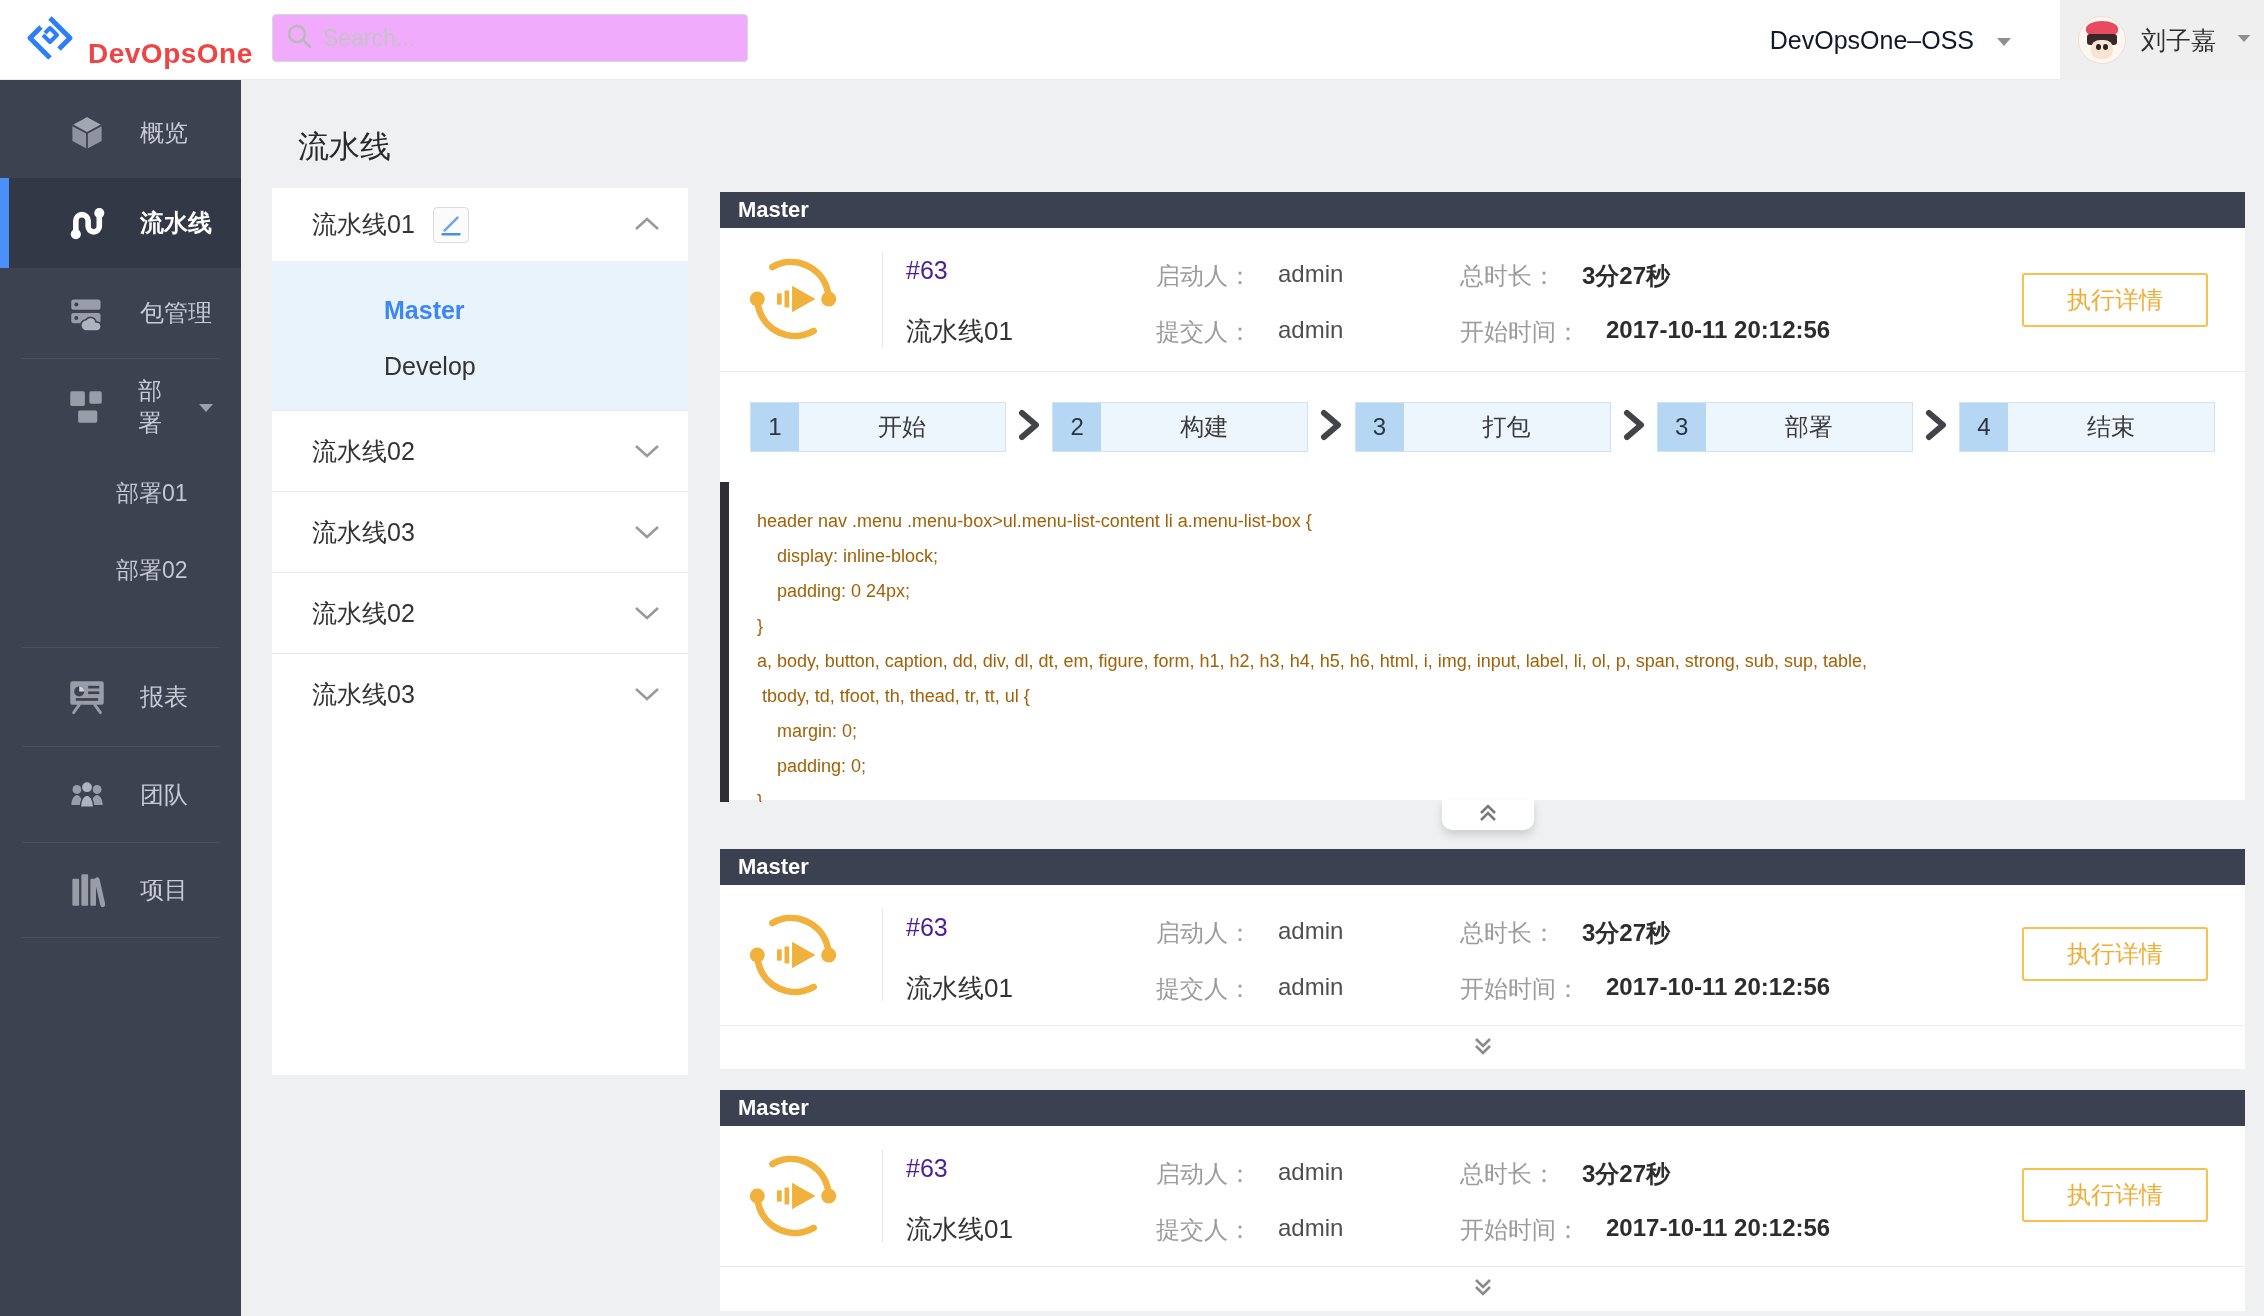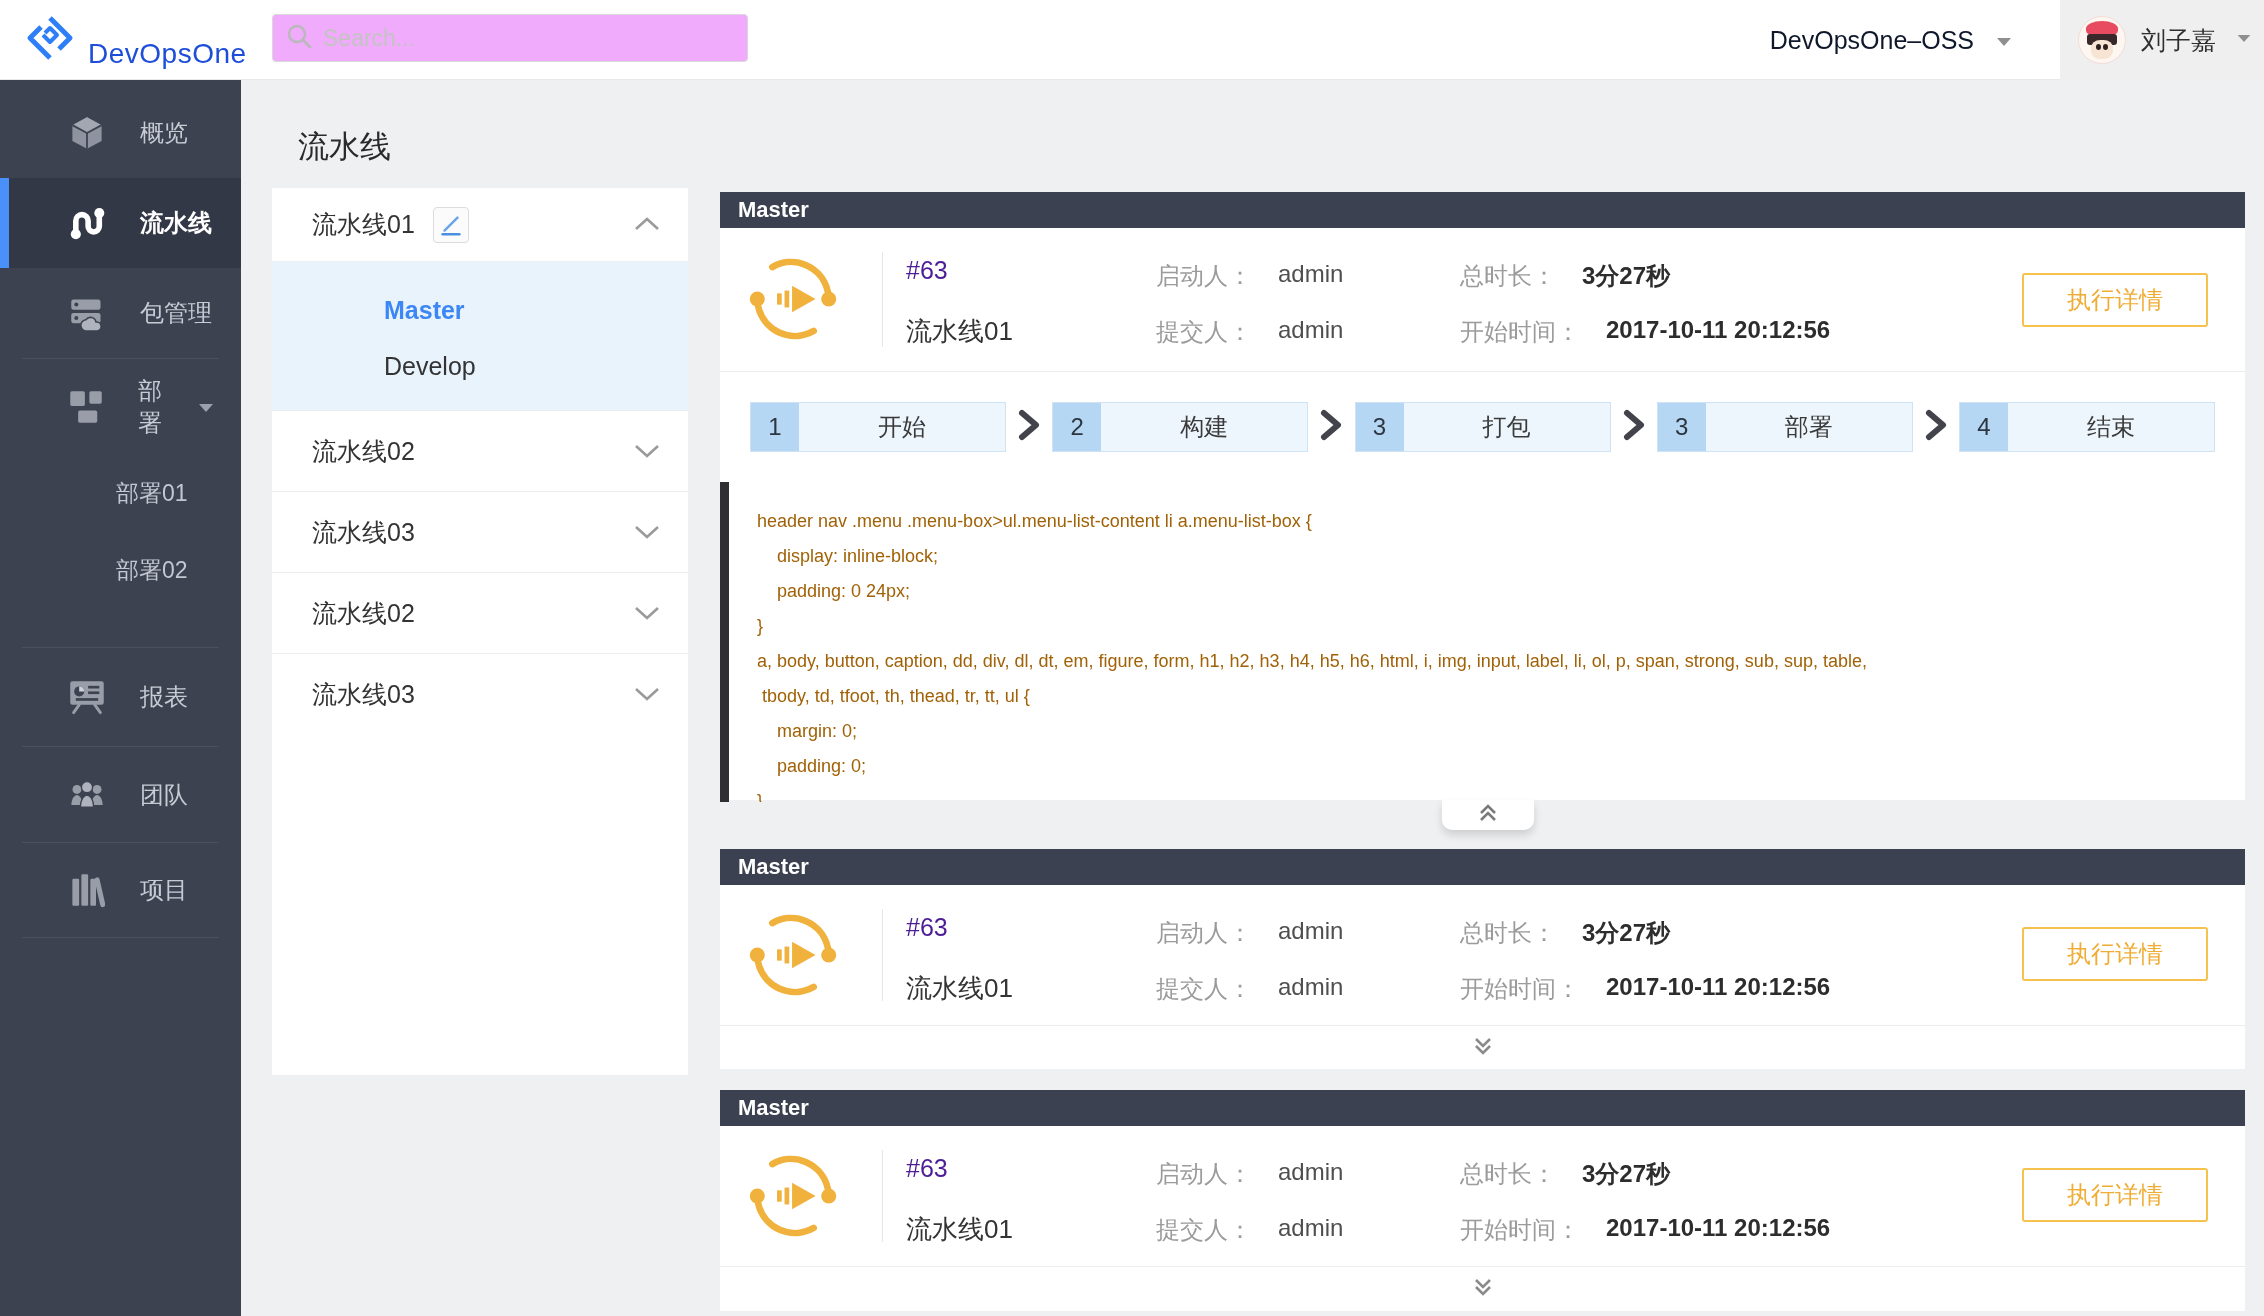--- a/index.html
+++ b/index.html
@@ -3,21 +3,21 @@
 <meta charset="utf-8">
 <style>
   * { margin:0; padding:0; box-sizing:border-box; }
   html,body { width:2264px; height:1316px; }
   body { font-family:"Liberation Sans","DejaVu Sans",sans-serif; background:#eff0f2; overflow:hidden; }
   #app { position:relative; width:2264px; height:1316px; background:#eff0f2; overflow:hidden; }
 
   
   .topbar { position:absolute; left:0; top:0; width:2264px; height:80px; background:#fff; border-bottom:1px solid #e9e9e9; z-index:6; }
   .brand { position:absolute; left:26px; top:0; height:80px; display:flex; align-items:center; gap:14px; }
-  .brand-name { font-size:28px; font-weight:400; color:#1d4ed8; letter-spacing:0.5px;margin-top:28px; }
+  .brand-name { font-size:28px; font-weight:700; color:#ef4444; letter-spacing:0.5px;margin-top:28px; }
   .searchbox { position:absolute; left:272px; top:14px; width:476px; height:48px; border:1px solid #d8d8d8; border-radius:4px; background:#f0abfc; display:flex; align-items:center; padding:0 12px; gap:10px; }
   .searchbox input { border:none; outline:none; width:100%; font-size:23px; color:#444; font-family:inherit; background:transparent; }
   .searchbox input::placeholder { color:#c3c3c3; }
   .topbar-right { position:absolute; right:0; top:0; height:80px; display:flex; align-items:center; }
   .project-switch { display:flex; align-items:center; gap:20px; font-size:25px; color:#0f172a; margin-right:46px; cursor:pointer; }
   .userbox { width:204px; height:80px; background:#efeff0; display:flex; align-items:center; gap:15px; padding-left:18px; cursor:pointer; }
   .username { font-size:25px; color:#2f2f2f;text-align:right; }
   .avatar { position:relative; width:48px; height:48px; border-radius:50%; background:#fdf6f1; border:1px solid #f3dcd6; overflow:hidden; }
   .avatar .cap { position:absolute; top:4px; left:7px; right:7px; height:15px; background:#e84a5f; border-radius:50% 50% 35% 35%; }
   .avatar .hair { position:absolute; top:17px; left:8px; right:8px; height:11px; background:#39282a; border-radius:3px; }

